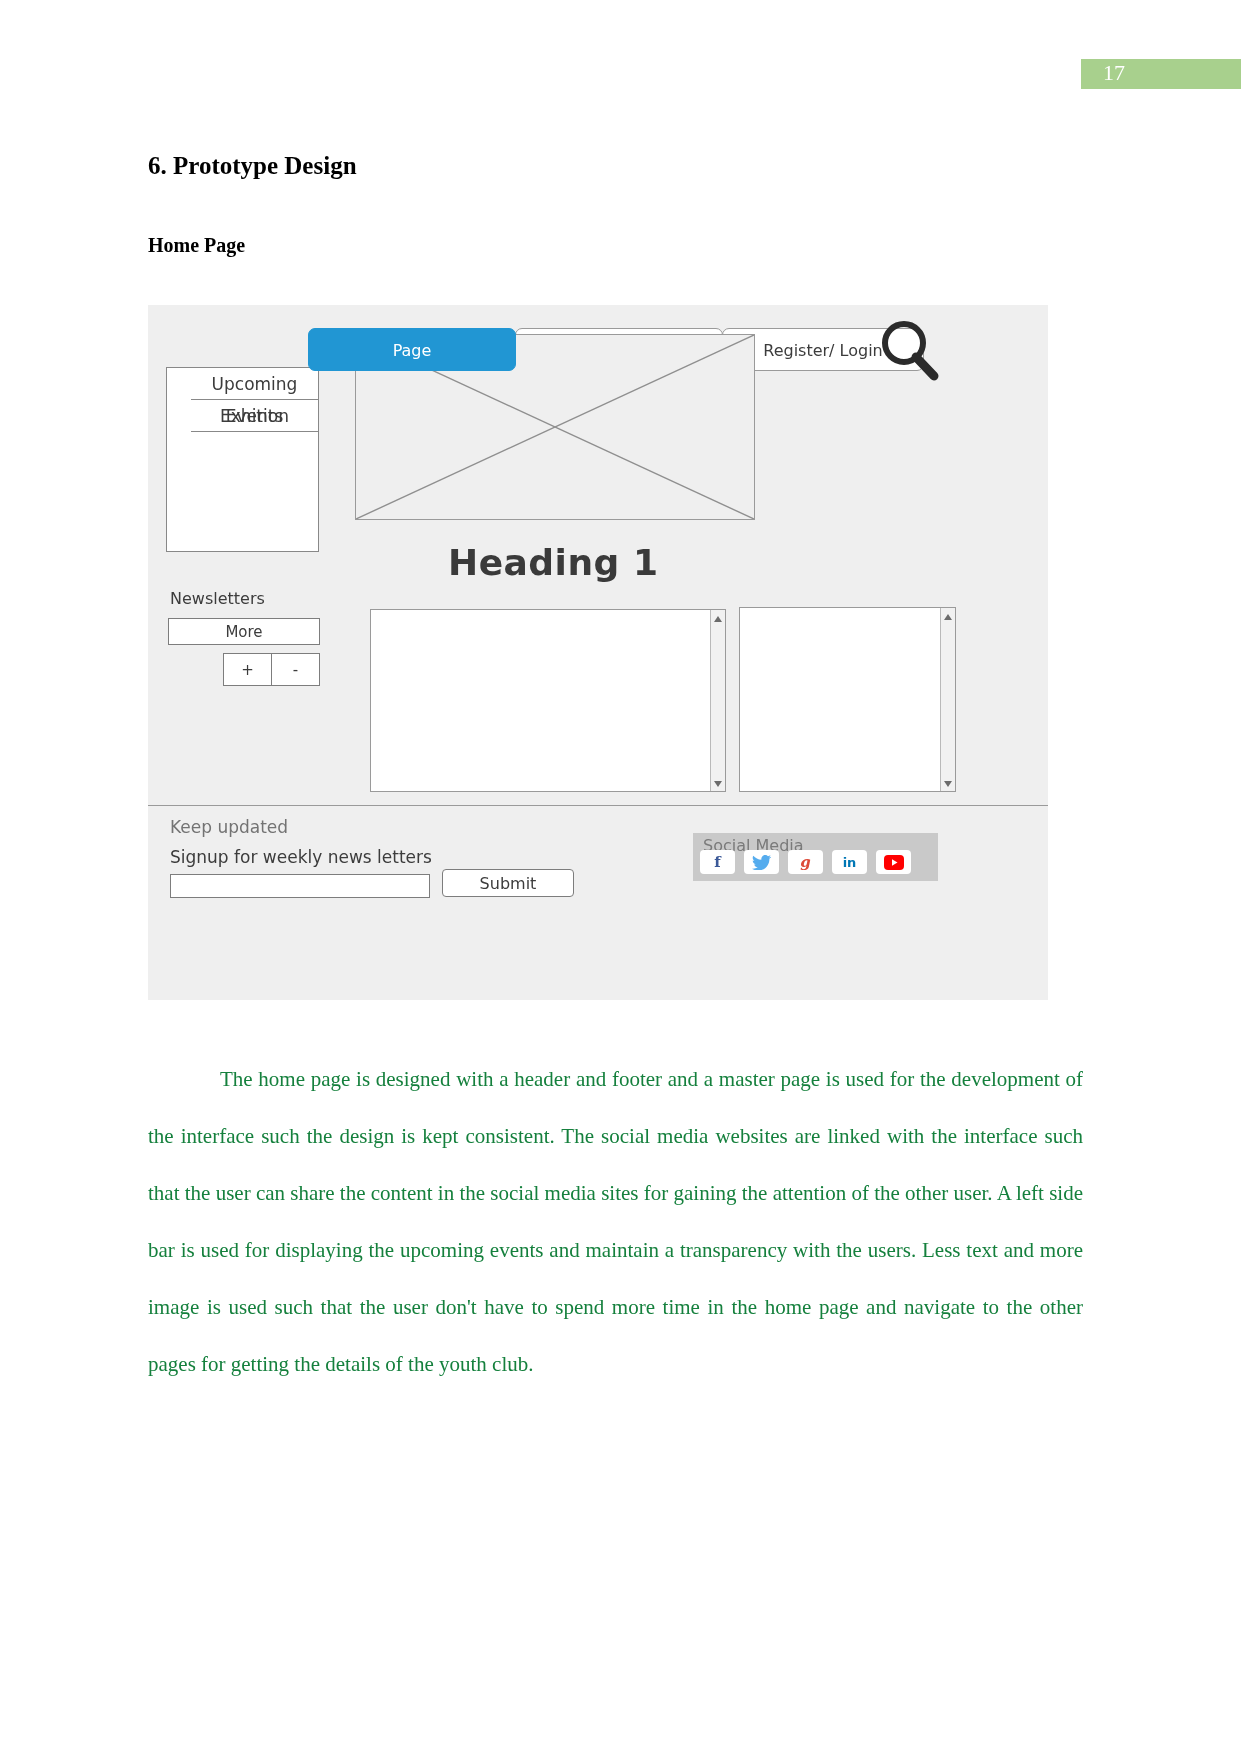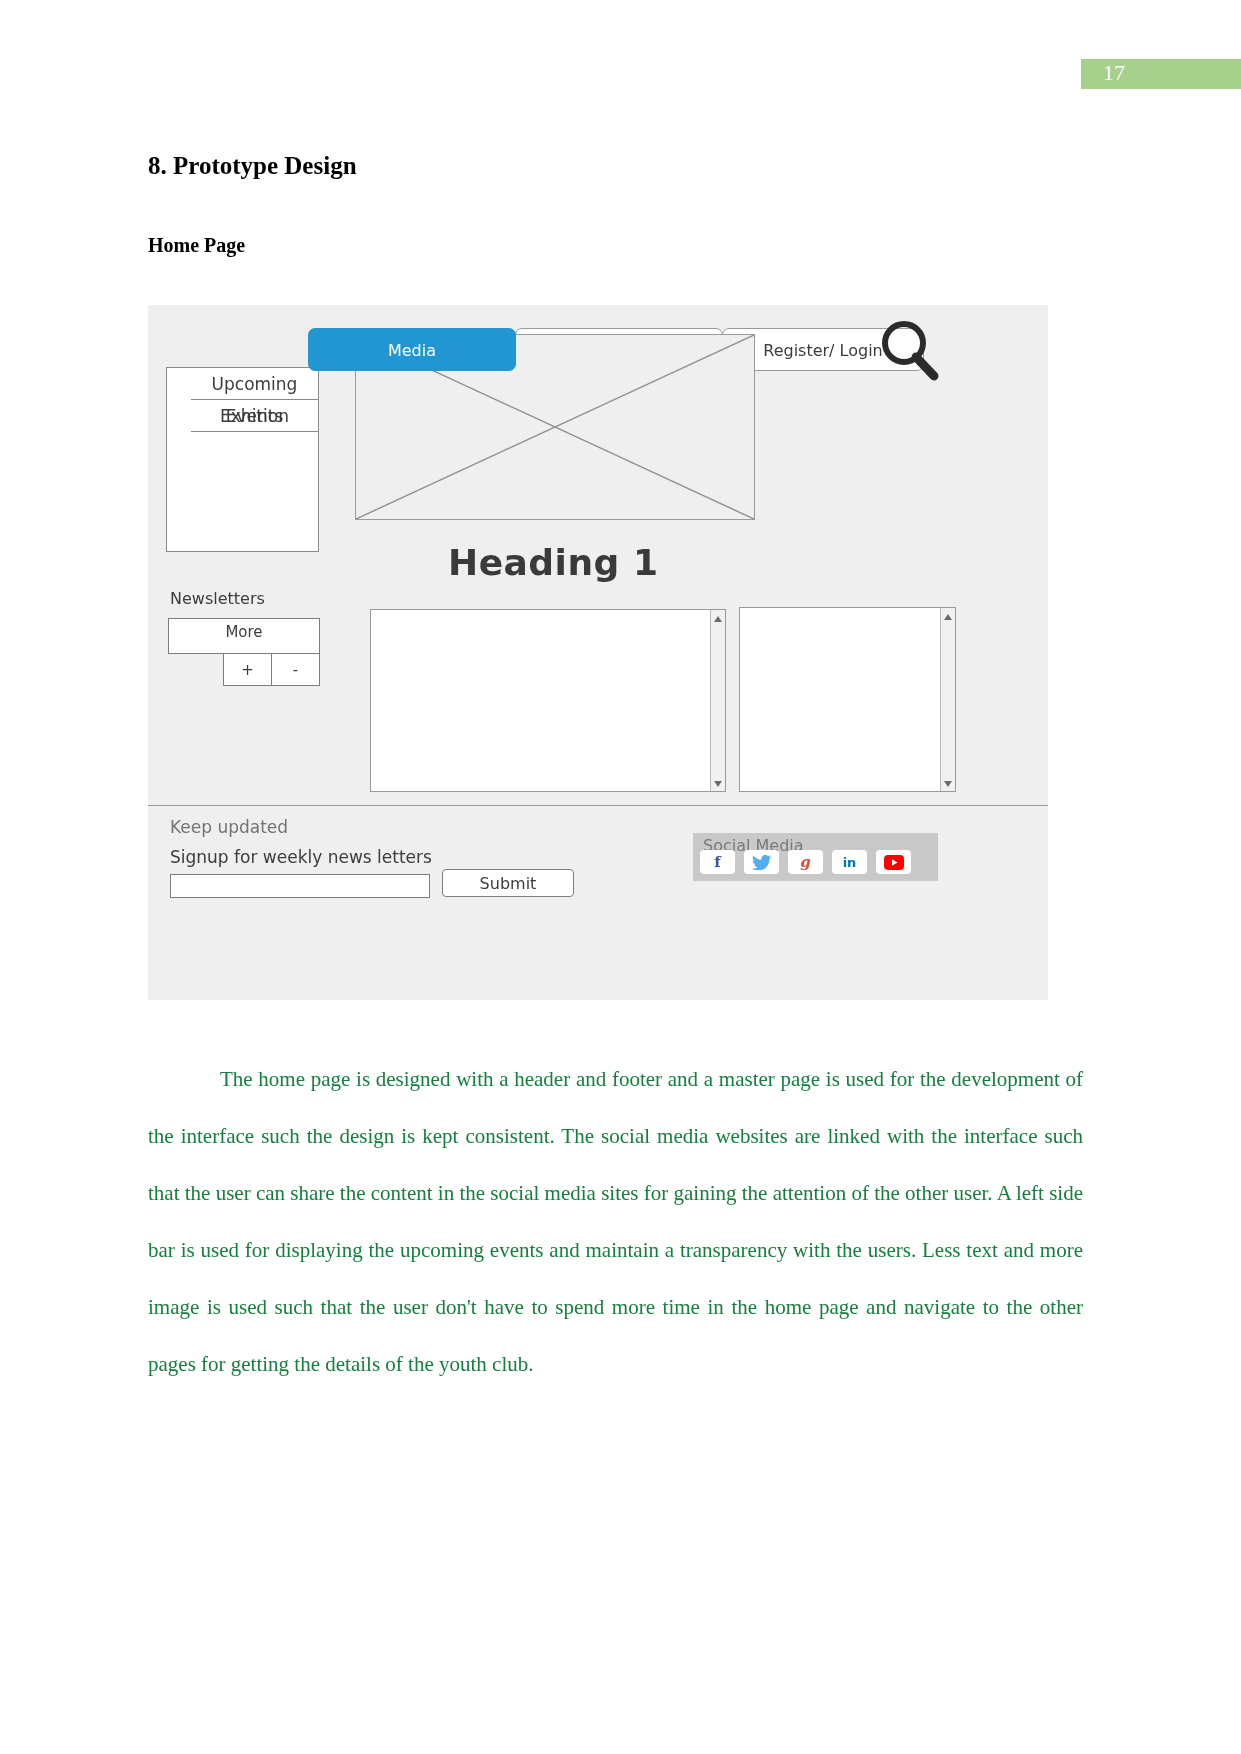--- a/index.html
+++ b/index.html
@@ -170,21 +170,21 @@
     top: 284px;
     font-size: 16px;
     color: #3c3c3c;
   }
 
   .more-btn {
     position: absolute;
     left: 20px;
     top: 313px;
     width: 152px;
-    height: 36px;
+    height: 27px;
     line-height: 27px;
     text-align: center;
     font-size: 15px;
     color: #3c3c3c;
     background: #ffffff;
     border: 1px solid #7d7d7d;
     box-sizing: border-box;
   }
   .plusminus {
     position: absolute;
@@ -342,27 +342,27 @@
 </style>
 </head>
 <body>
 
 <div class="page-header">
   <div class="page-number-badge">
     <span>17</span>
   </div>
 </div>
 
-<div class="section-heading">8. Prototype Design</div>
+<div class="section-heading">6. Prototype Design</div>
 <div class="sub-heading">Home Page</div>
 
 <div class="mockup">
 
   <div class="mock-nav">
-    <div class="mock-tab w1 active">Media</div>
+    <div class="mock-tab w1 active">Page</div>
     <div class="mock-tab w2">Events</div>
     <div class="mock-tab w3">Register/ Login</div>
   </div>
 
   <div class="search-icon">
     <svg width="70" height="62" viewBox="0 0 70 62">
       <circle cx="31" cy="24" r="19" fill="none" stroke="#2b2b2b" stroke-width="6"></circle>
       <line x1="43" y1="38" x2="61" y2="57" stroke="#2b2b2b" stroke-width="9" stroke-linecap="round"></line>
     </svg>
   </div>

